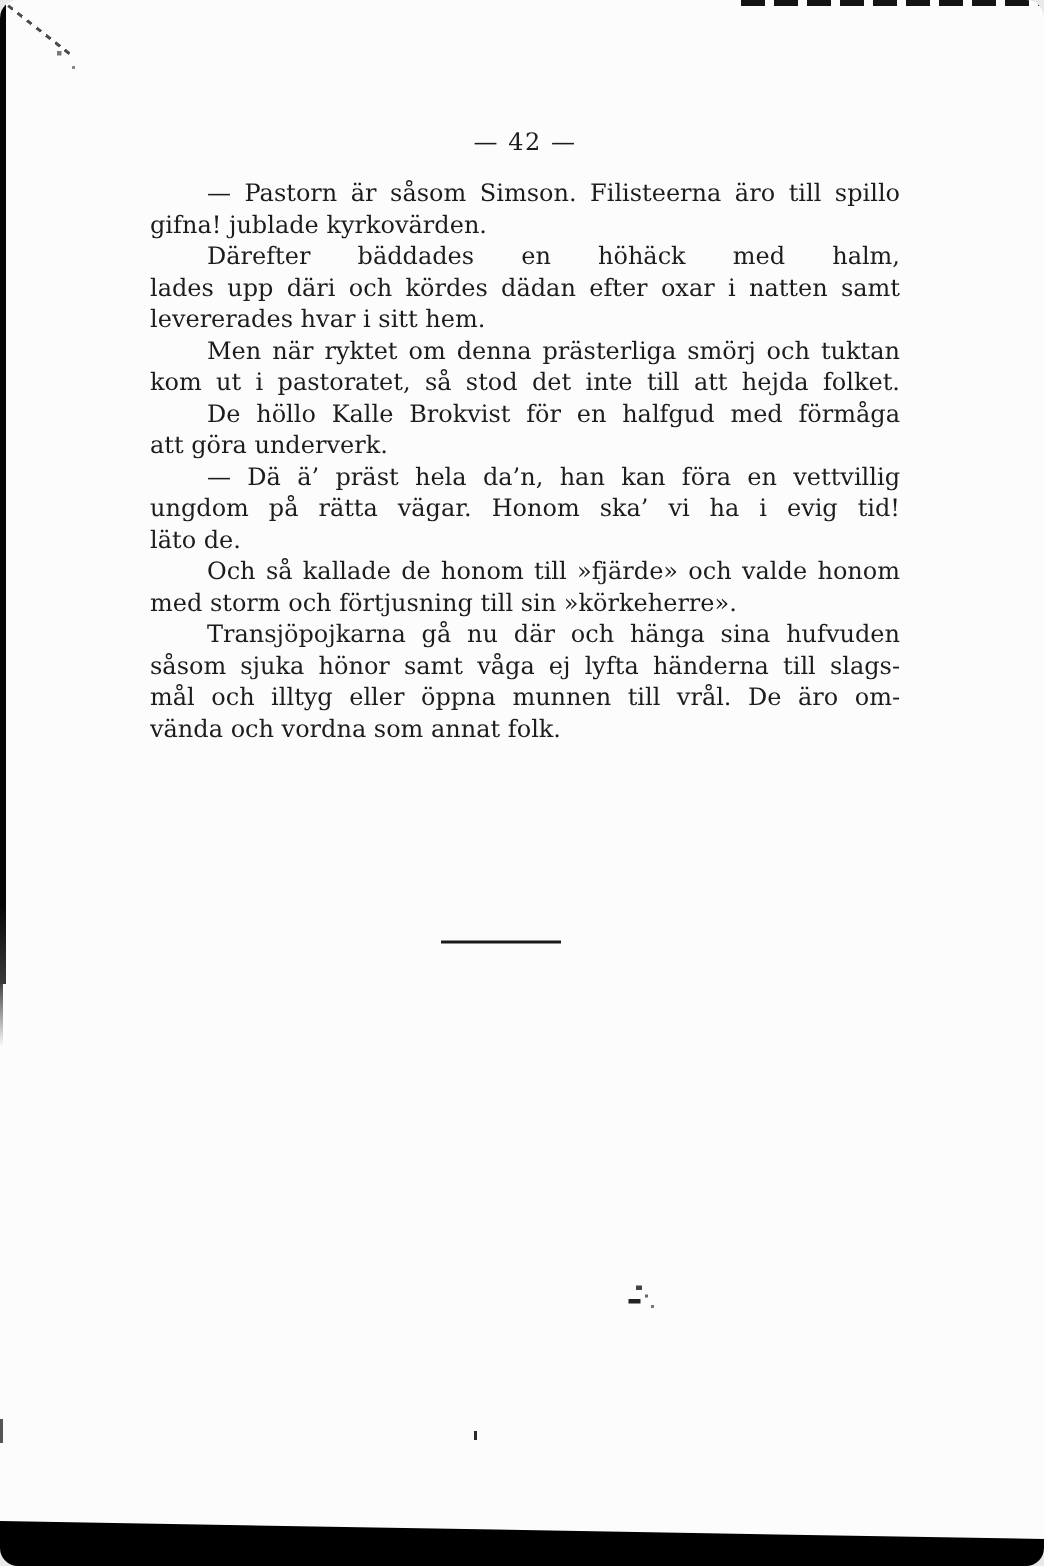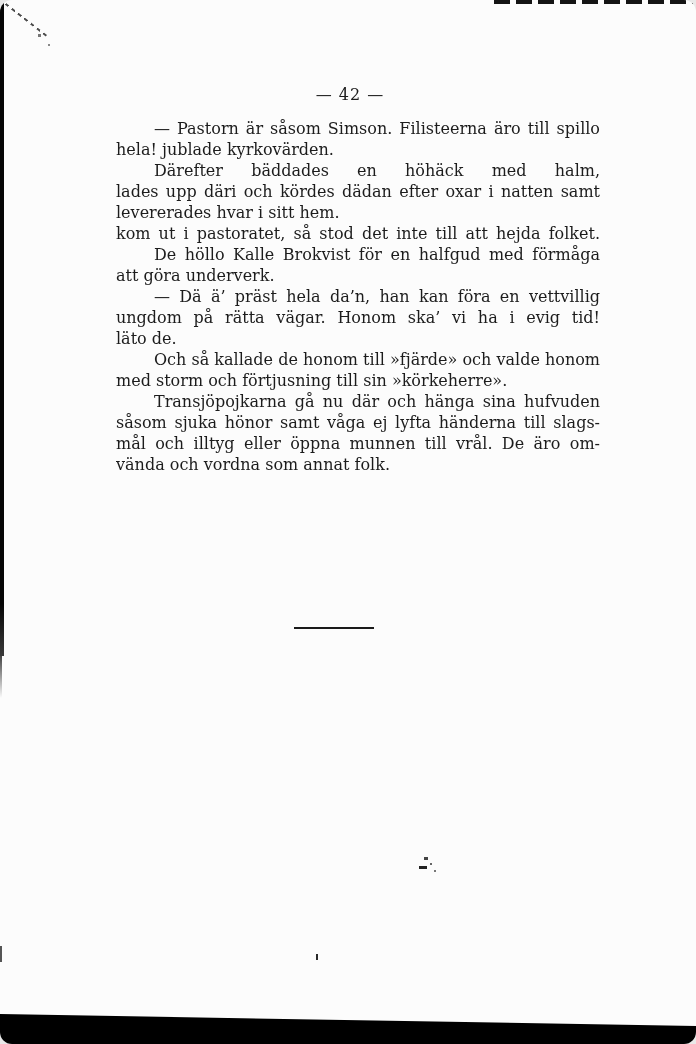--- a/index.html
+++ b/index.html
@@ -14,21 +14,21 @@
   }
   .pagenum{
     position:absolute;left:100px;top:84px;width:500px;height:21px;
     text-align:center;font-size:16px;line-height:21px;
     letter-spacing:1px;
   }
   .text-block{
     position:absolute;left:100px;top:118px;width:500px;
     font-size:16px;line-height:21px;
   }
-  .l{height:21px;overflow:hidden;margin-left:16px;}
+  .l{height:21px;overflow:hidden;}
   .j{text-align:justify;text-align-last:justify;}
   .ind{text-indent:38px;}
   .divider{
     position:absolute;left:294px;top:627px;width:80px;height:2px;
     background:#1a1a1a;
   }
   
   .left-edge{
     position:absolute;left:0;top:0;width:4px;height:656px;
     background:linear-gradient(180deg,#050505 0 92%,#3a3a3a);
@@ -67,30 +67,31 @@
 <body>
 
 <div class="page">
 
   <div class="pagenum">— 42 —</div>
 
   <div class="text-block">
 
     <div class="para">
       <div class="l j ind">— Pastorn är såsom Simson. Filisteerna äro till spillo</div>
-      <div class="l">hela! jublade kyrkovärden.</div>
+      <div class="l">gifna! jublade kyrkovärden.</div>
     </div>
 
     <div class="para">
       <div class="l j ind">Därefter bäddades en höhäck med halm, Transjöpojkarna</div>
       <div class="l j">lades upp däri och kördes dädan efter oxar i natten samt</div>
       <div class="l">levererades hvar i sitt hem.</div>
     </div>
 
     <div class="para">
+      <div class="l j ind">Men när ryktet om denna prästerliga smörj och tuktan</div>
       <div class="l j">kom ut i pastoratet, så stod det inte till att hejda folket.</div>
     </div>
 
     <div class="para">
       <div class="l j ind">De höllo Kalle Brokvist för en halfgud med förmåga</div>
       <div class="l">att göra underverk.</div>
     </div>
 
     <div class="para">
       <div class="l j ind">— Dä ä’ präst hela da’n, han kan föra en vettvillig</div>

